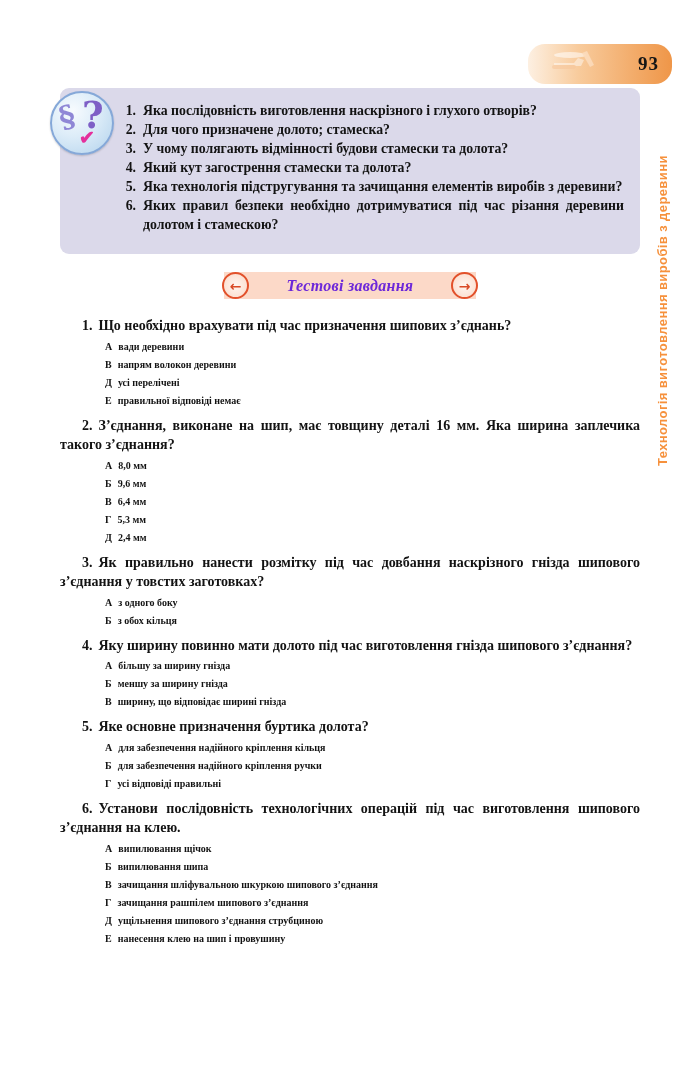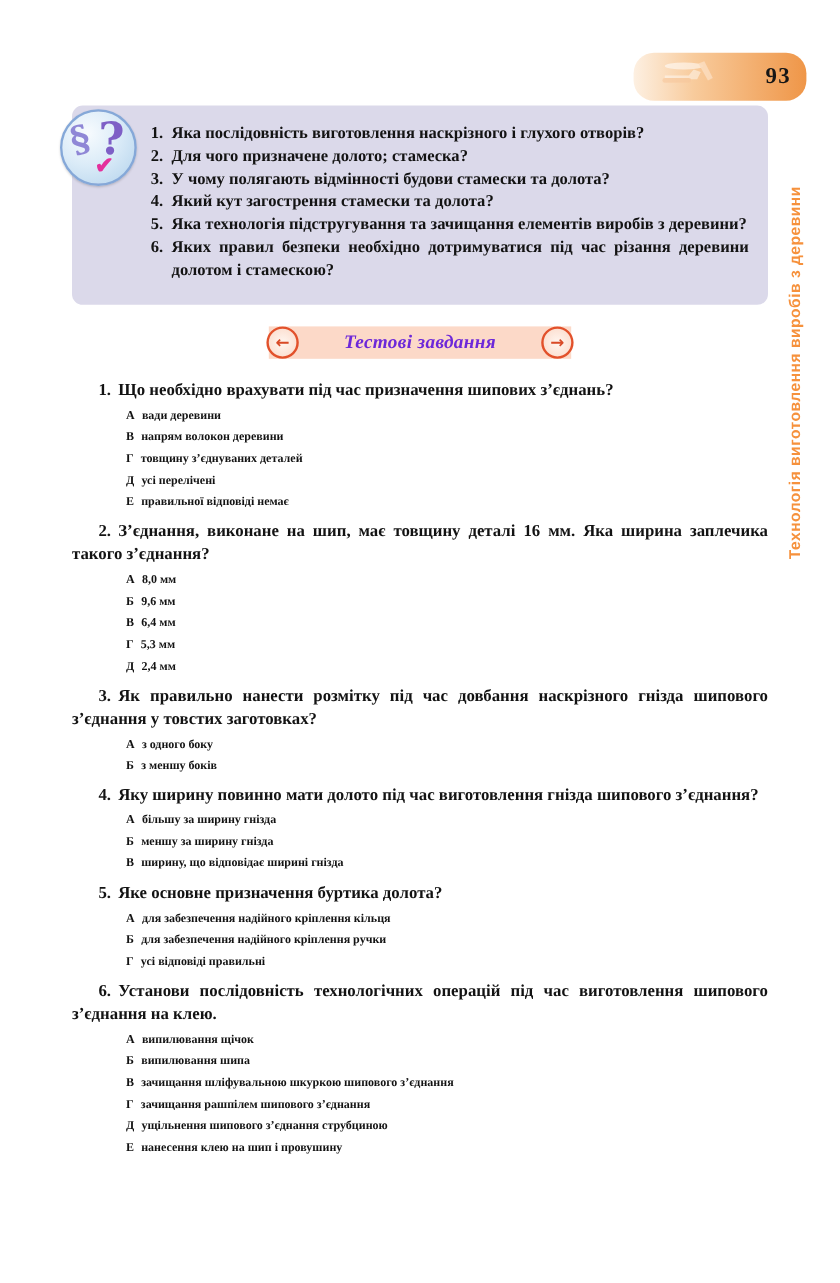--- a/index.html
+++ b/index.html
@@ -135,42 +135,41 @@
     </div>
   </div>
 
   <div class="questions">
 
     <div class="question">
       <p class="q-head"><span class="q-num">1.</span><span>Що необхідно врахувати під час призначення шипових з’єднань?</span></p>
       <div class="options">
         <div class="opt"><span class="letter">А</span><span>вади деревини</span></div>
         <div class="opt"><span class="letter">В</span><span>напрям волокон деревини</span></div>
-        <div class="opt"><span class="letter">Г</span><span>товщину з’єднуваних деталей</span></div>
         <div class="opt"><span class="letter">Д</span><span>усі перелічені</span></div>
         <div class="opt"><span class="letter">Е</span><span>правильної відповіді немає</span></div>
       </div>
     </div>
 
     <div class="question">
       <p class="q-head"><span class="q-num">2.</span><span>З’єднання, виконане на шип, має товщину деталі 16 мм. Яка ширина заплечика такого з’єднання?</span></p>
       <div class="options">
         <div class="opt"><span class="letter">А</span><span>8,0 мм</span></div>
         <div class="opt"><span class="letter">Б</span><span>9,6 мм</span></div>
         <div class="opt"><span class="letter">В</span><span>6,4 мм</span></div>
         <div class="opt"><span class="letter">Г</span><span>5,3 мм</span></div>
         <div class="opt"><span class="letter">Д</span><span>2,4 мм</span></div>
       </div>
     </div>
 
     <div class="question">
       <p class="q-head"><span class="q-num">3.</span><span>Як правильно нанести розмітку під час довбання наскрізного гнізда шипового з’єднання у товстих заготовках?</span></p>
       <div class="options">
         <div class="opt"><span class="letter">А</span><span>з одного боку</span></div>
-        <div class="opt"><span class="letter">Б</span><span>з меншу боків</span></div>
+        <div class="opt"><span class="letter">Б</span><span>з обох кільця</span></div>
       </div>
     </div>
 
     <div class="question">
       <p class="q-head"><span class="q-num">4.</span><span>Яку ширину повинно мати долото під час виготовлення гнізда шипового з’єднання?</span></p>
       <div class="options">
         <div class="opt"><span class="letter">А</span><span>більшу за ширину гнізда</span></div>
         <div class="opt"><span class="letter">Б</span><span>меншу за ширину гнізда</span></div>
         <div class="opt"><span class="letter">В</span><span>ширину, що відповідає ширині гнізда</span></div>
       </div>

